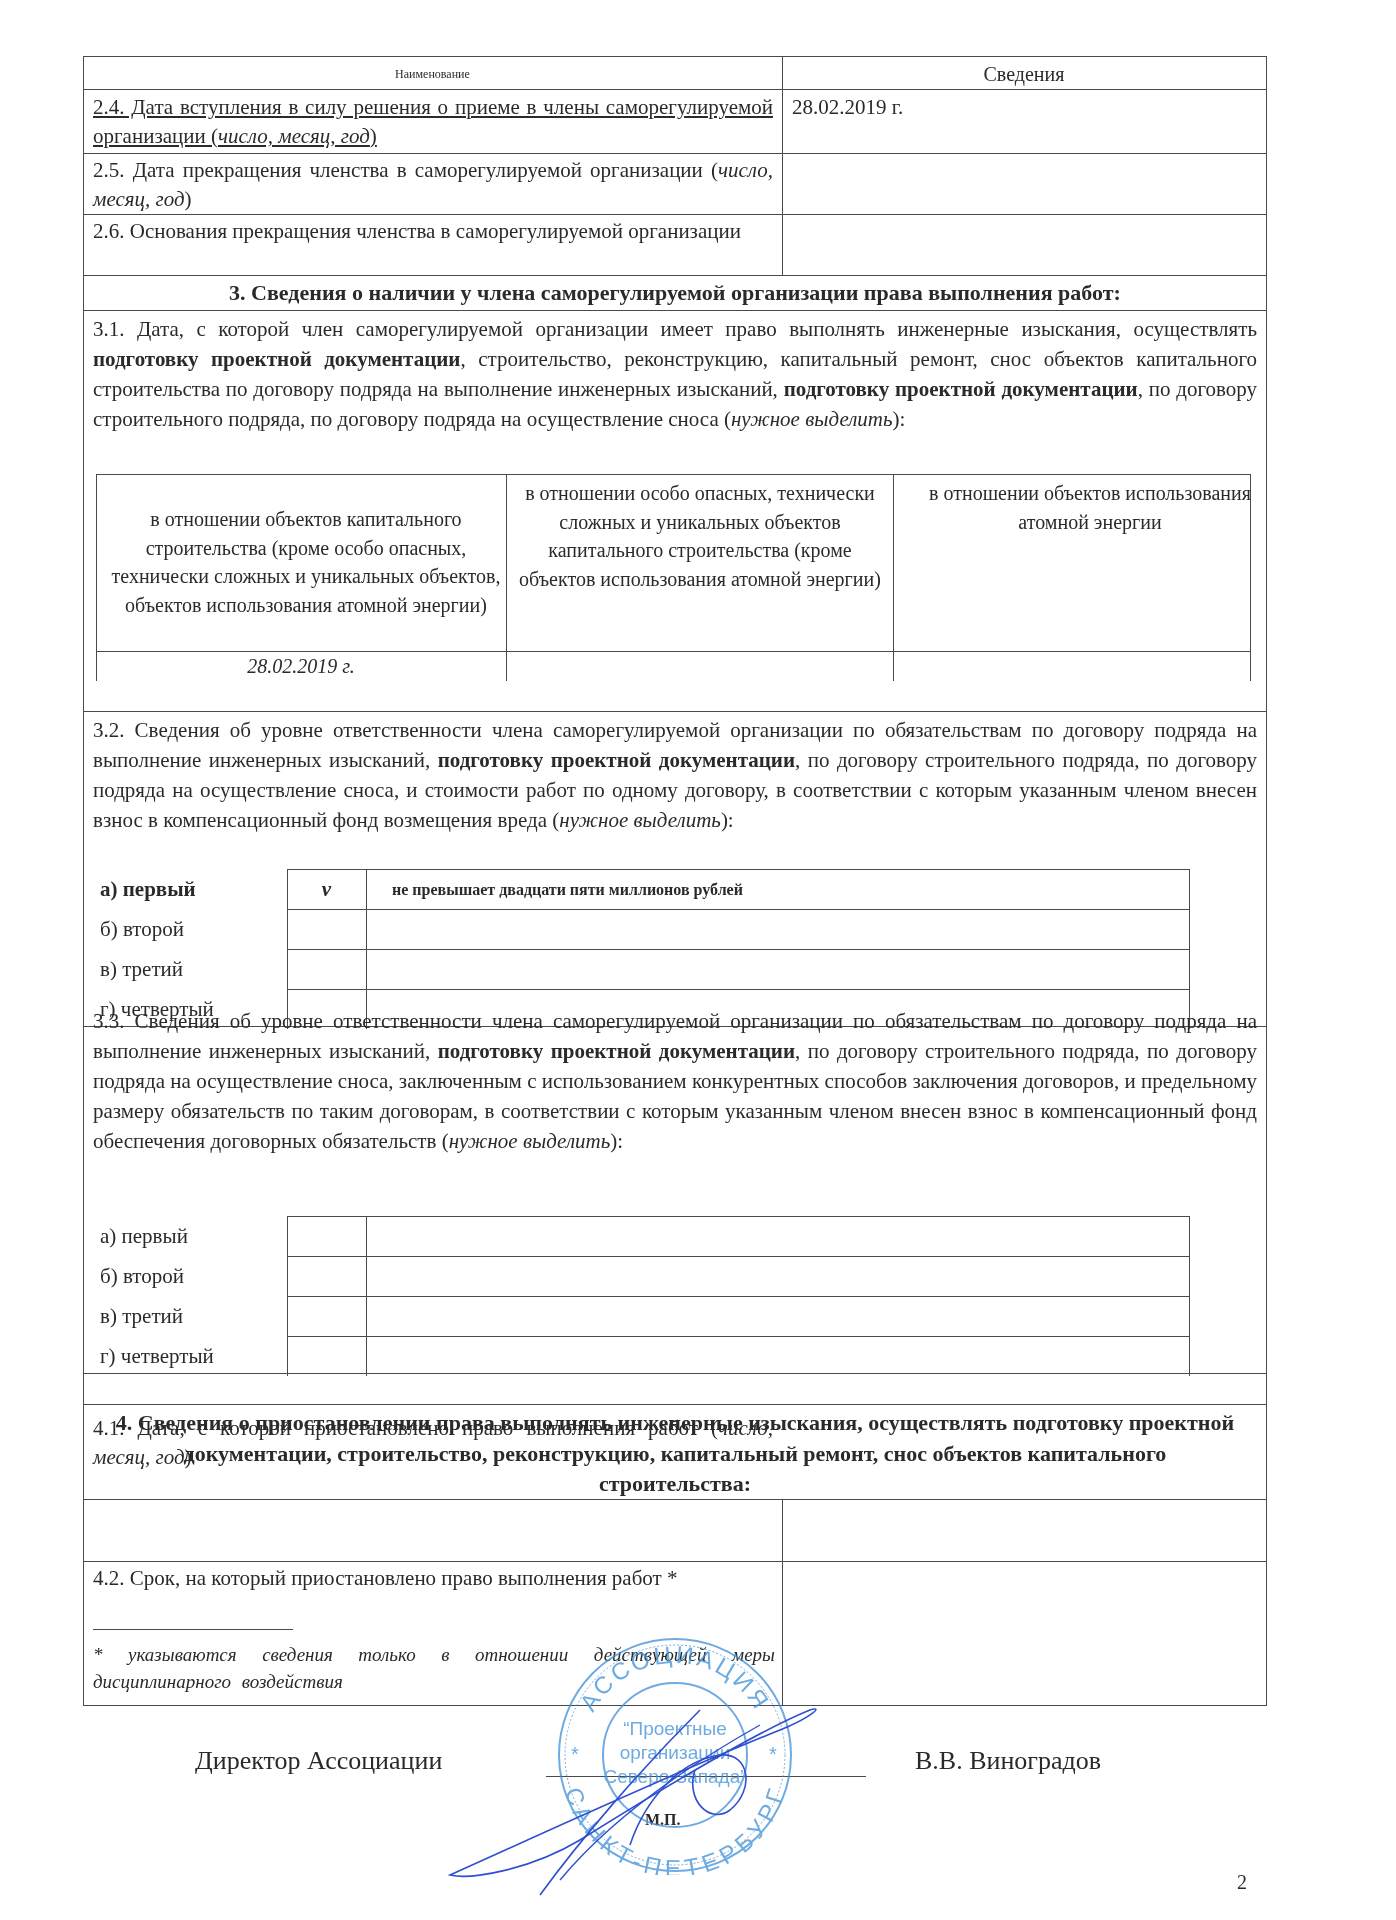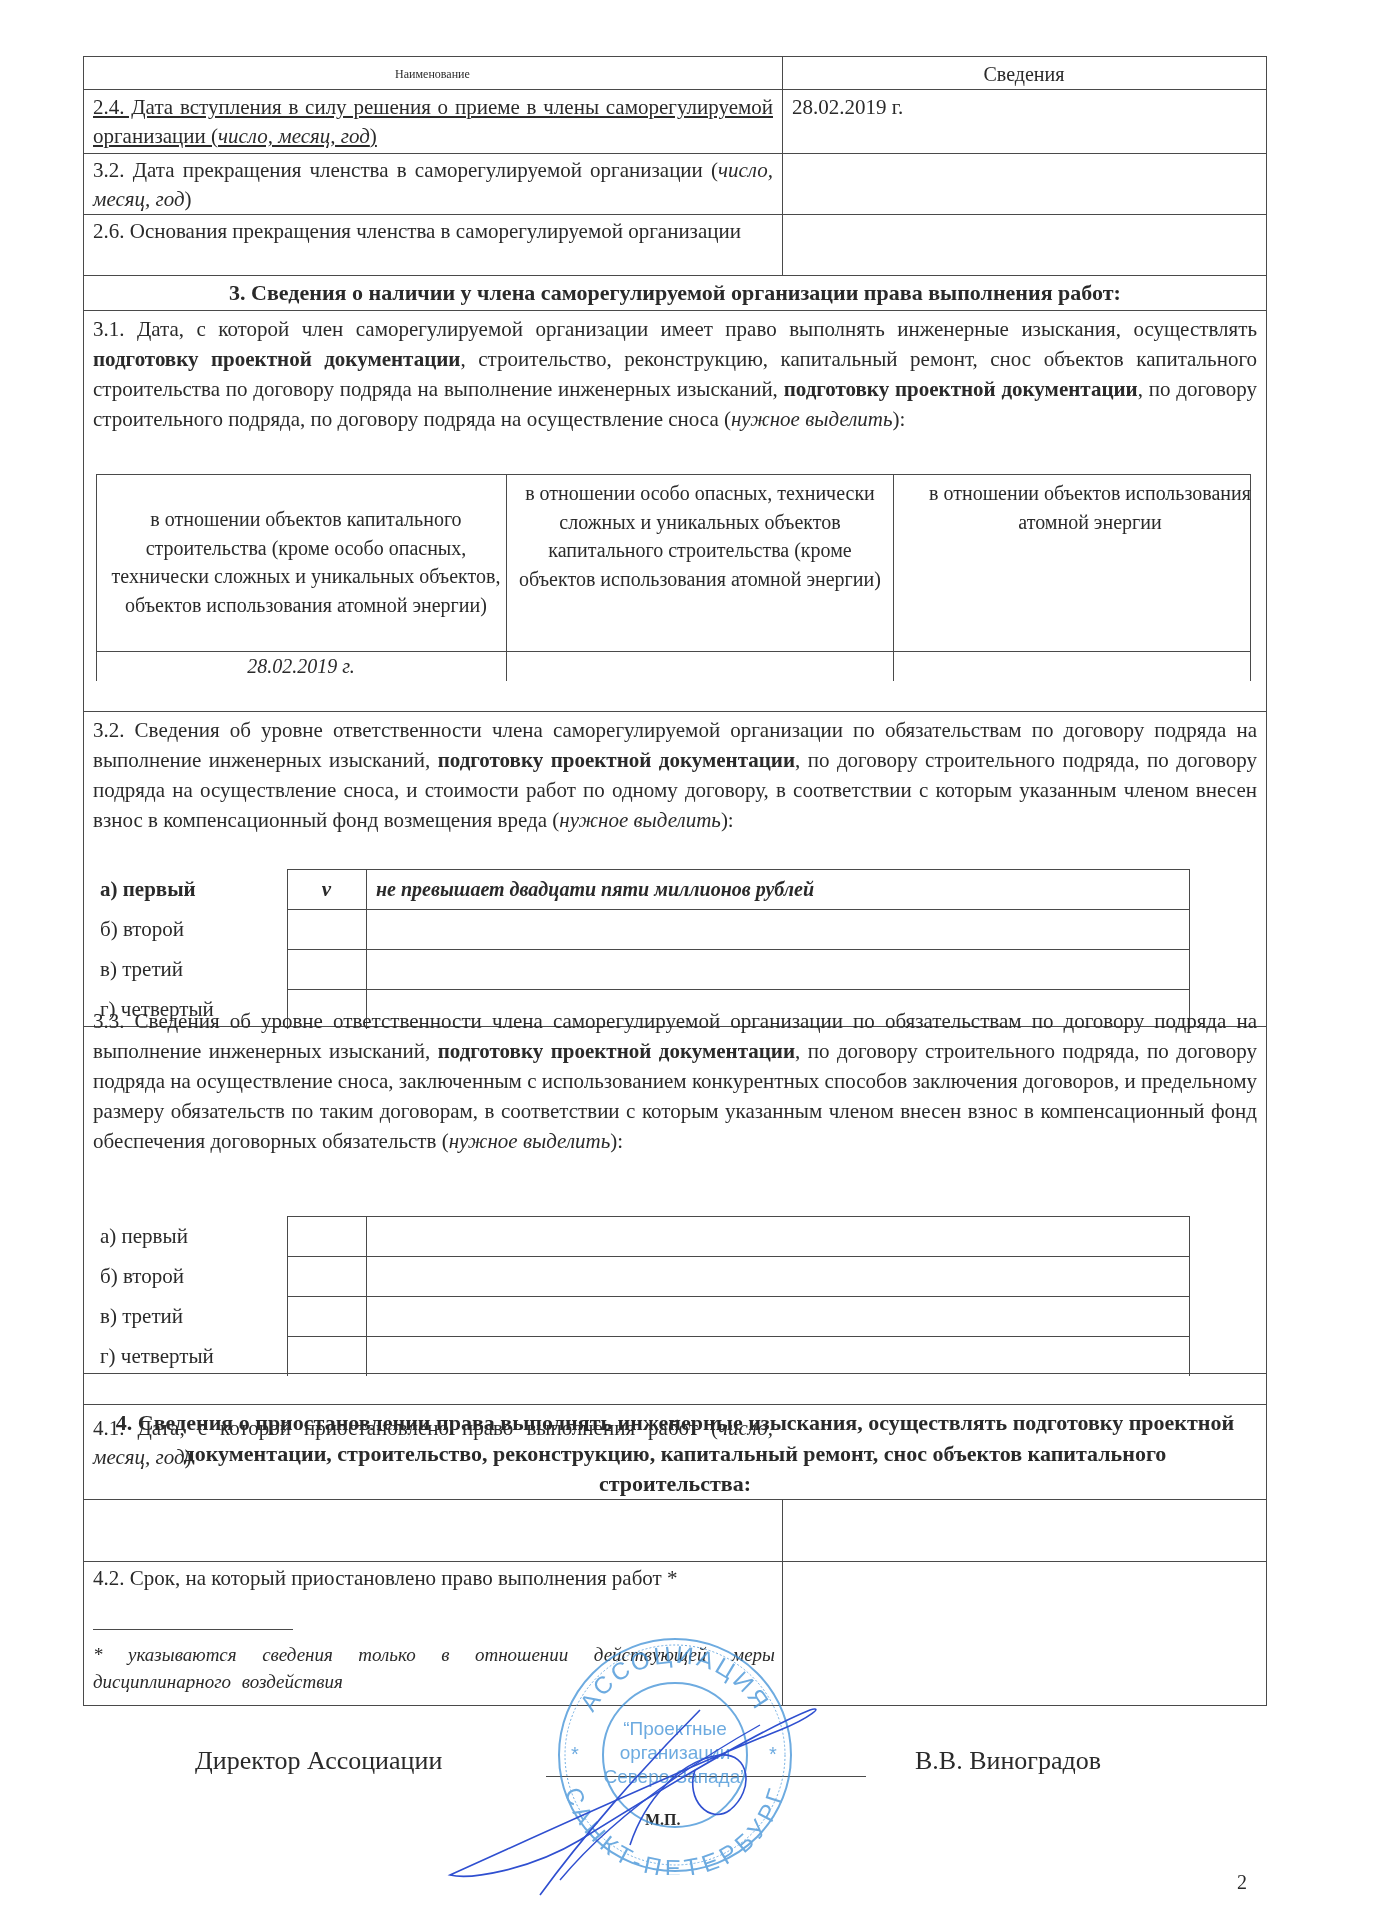--- a/index.html
+++ b/index.html
@@ -33,21 +33,21 @@
 <div class="ln-h" style="left:83px; top:89px; width:1184px;"></div>
 <div class="ln-v" style="left:782px; top:56px; height:219px;"></div>
 
 <div class="txt just" style="left:93px; top:93px; width:680px;text-decoration:underline;">
   <span>2.4. Дата вступления в силу решения о приеме в члены саморегулируемой организации (</span><i>число, месяц, год</i><span>)</span>
 </div>
 <div class="txt" style="left:792px; top:93px;">28.02.2019 г.</div>
 <div class="ln-h" style="left:83px; top:153px; width:1184px;"></div>
 
 <div class="txt just" style="left:93px; top:156px; width:680px;">
-  <span>3.2. Дата прекращения членства в саморегулируемой организации (</span><i>число, месяц, год</i><span>)</span>
+  <span>2.5. Дата прекращения членства в саморегулируемой организации (</span><i>число, месяц, год</i><span>)</span>
 </div>
 <div class="txt" style="left:792px; top:156px;"></div>
 <div class="ln-h" style="left:83px; top:214px; width:1184px;"></div>
 
 <div class="txt just" style="left:93px; top:217px; width:680px;">2.6. Основания прекращения членства в саморегулируемой организации</div>
 <div class="txt" style="left:792px; top:217px;"></div>
 <div class="ln-h" style="left:83px; top:275px; width:1184px;"></div>
 
 <div class="txt section-title" style="left:83px; top:278px; width:1184px;">3. Сведения о наличии у члена саморегулируемой организации права выполнения работ:</div>
 <div class="ln-h" style="left:83px; top:310px; width:1184px;"></div>
@@ -80,21 +80,21 @@
 <div id="levels32">
     <div class="ln-h" style="left:287px; top:869px; width:902px;"></div>
     <div class="ln-h" style="left:287px; top:909px; width:902px;"></div>
     <div class="ln-h" style="left:287px; top:949px; width:902px;"></div>
     <div class="ln-h" style="left:287px; top:989px; width:902px;"></div>
     <div class="ln-v" style="left:287px; top:869px; height:160px;"></div>
     <div class="ln-v" style="left:366px; top:869px; height:160px;"></div>
     <div class="ln-v" style="left:1189px; top:869px; height:160px;"></div>
     <div class="txt bold" style="left:100px; top:875px;">а) первый</div>
     <div class="txt center" style="left:287px; top:875px; width:79px; font-style:italic; font-weight:bold;">v</div>
-    <div class="txt" style="left:376px; top:875px; font-style:italic; font-weight:bold; font-size:20px;">не превышает двадцати пяти миллионов рублей</div>
+    <div class="txt" style="left:392px; top:875px; font-weight:bold; font-size:16px;">не превышает двадцати пяти миллионов рублей</div>
     <div class="txt" style="left:100px; top:915px;">б) второй</div>
     <div class="txt center" style="left:287px; top:915px; width:79px; font-style:italic; font-weight:bold;"></div>
     <div class="txt" style="left:376px; top:915px; font-style:italic; font-weight:bold; font-size:20px;"></div>
     <div class="txt" style="left:100px; top:955px;">в) третий</div>
     <div class="txt center" style="left:287px; top:955px; width:79px; font-style:italic; font-weight:bold;"></div>
     <div class="txt" style="left:376px; top:955px; font-style:italic; font-weight:bold; font-size:20px;"></div>
     <div class="txt" style="left:100px; top:995px;">г) четвертый</div>
     <div class="txt center" style="left:287px; top:995px; width:79px; font-style:italic; font-weight:bold;"></div>
     <div class="txt" style="left:376px; top:995px; font-style:italic; font-weight:bold; font-size:20px;"></div>
   </div>

